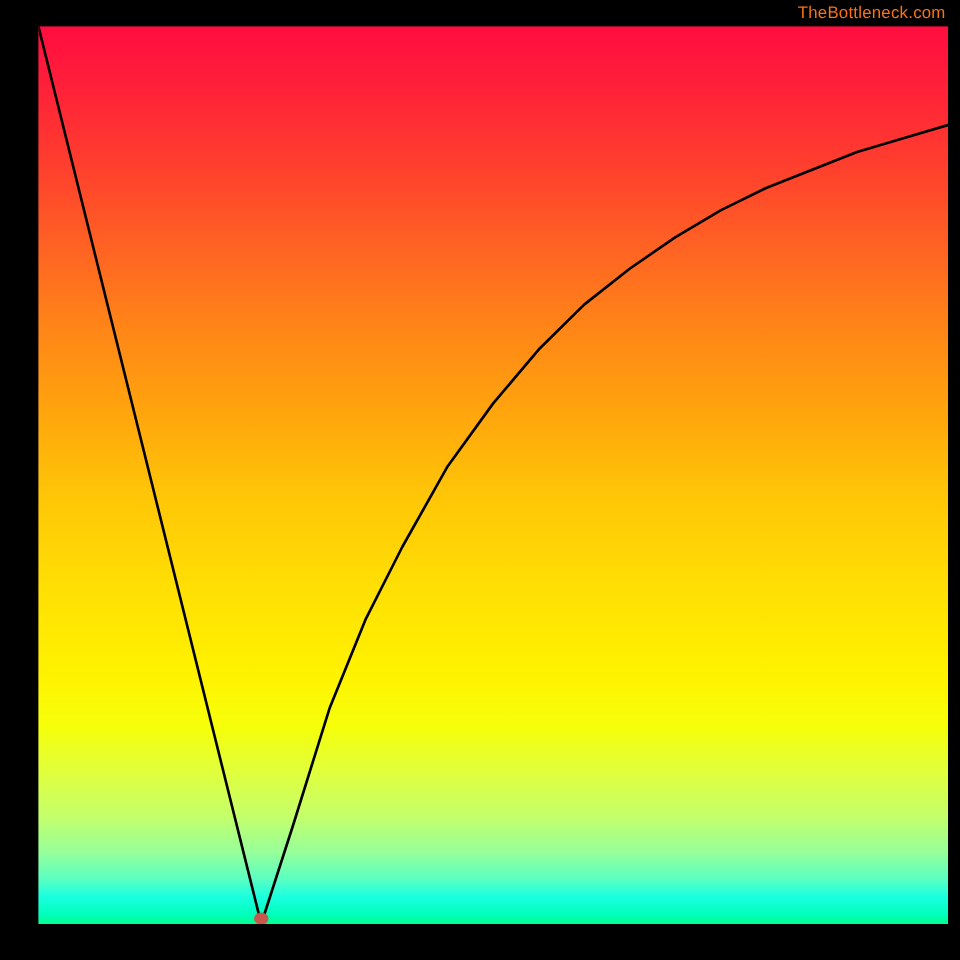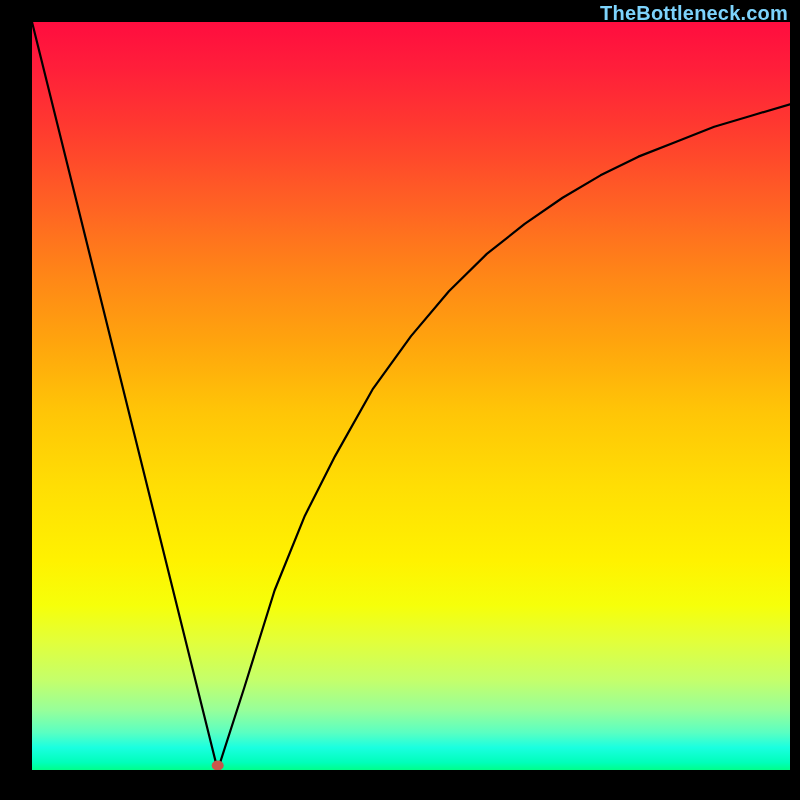--- a/index.html
+++ b/index.html
@@ -39,23 +39,23 @@
   .curve-svg {
     position: absolute;
     left: 0; top: 0;
     width: 758px; height: 748px;
   }
   .watermark {
     position: absolute;
     top: 2px;
     right: 12px;
     font-family: Arial, Helvetica, sans-serif;
-    font-size: 20px;
-    color: #7dd3fc;
-    font-weight: 700;
+    font-size: 14px;
+    color: #f97316;
+    font-weight: 400;
     letter-spacing: 0.2px;
   }
 </style>
 </head>
 <body>
 
 <div class="frame">
   <div class="plot">
     <svg class="curve-svg" viewBox="0 0 758 748" preserveAspectRatio="none">
       <g>

